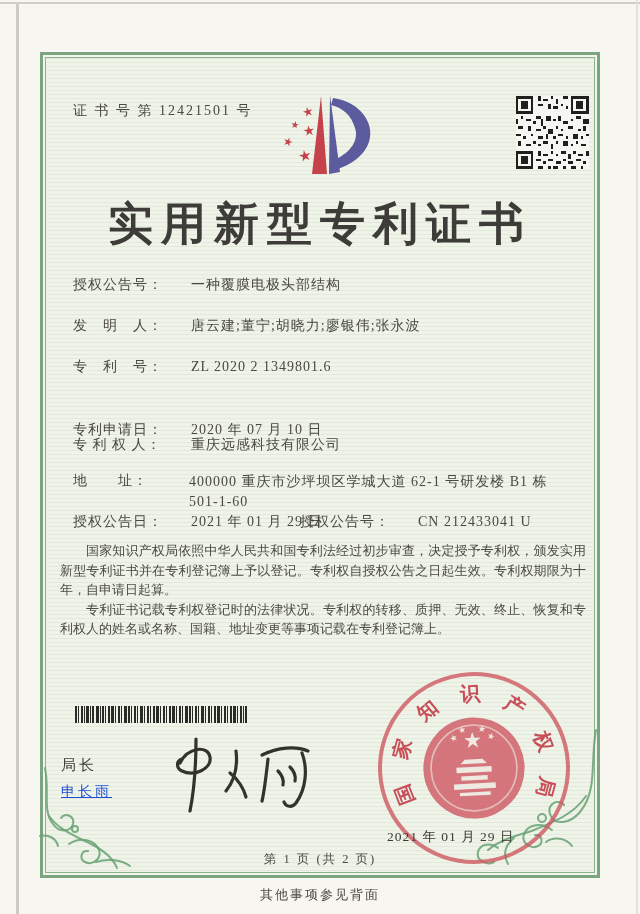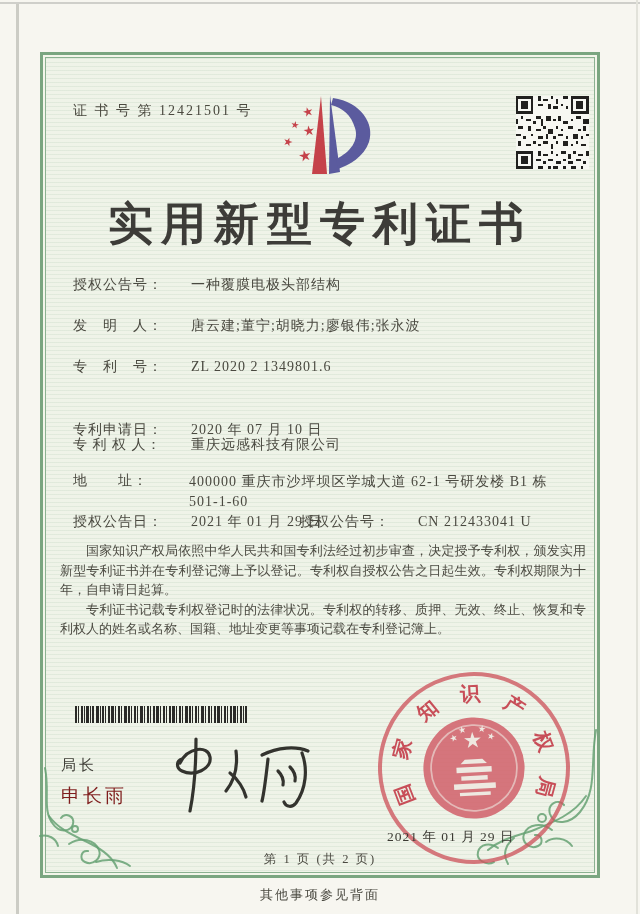--- a/index.html
+++ b/index.html
@@ -53,21 +53,21 @@
   .grant-right{position:absolute;left:300px;white-space:nowrap;}
   .grant-row .lbl{display:inline-block;}
 
   .paragraphs{left:60px;top:541px;width:526px;font-size:13px;line-height:19.5px;
     text-align:justify;color:#4c4b42;}
   .paragraphs p{margin:0;text-indent:2em;}
 
   .barcode{left:75px;top:706px;width:172px;height:17px;}
 
   .director-title{left:61px;top:756px;font-size:15px;letter-spacing:3px;color:#3f3e37;}
-  .director-name{left:61px;top:783px;font-size:19px;letter-spacing:3px;color:#7f1d1d;}
+  .director-name{left:61px;top:783px;font-size:14px;letter-spacing:3px;color:#1d4ed8;text-decoration:underline;}
   .signature{left:150px;top:733px;width:178px;height:88px;}
 
   
   .seal{left:378px;top:672px;width:192px;height:192px;z-index:3;transform:rotate(-3deg);}
   .seal-ring{position:absolute;inset:0;border:4px solid rgba(205,84,94,.78);border-radius:50%;}
   .seal-char{
     position:absolute;left:50%;top:50%;
     font-size:20px;font-weight:700;color:rgba(196,64,76,.92);
     font-family:"Liberation Serif","DejaVu Serif",serif;
   }

